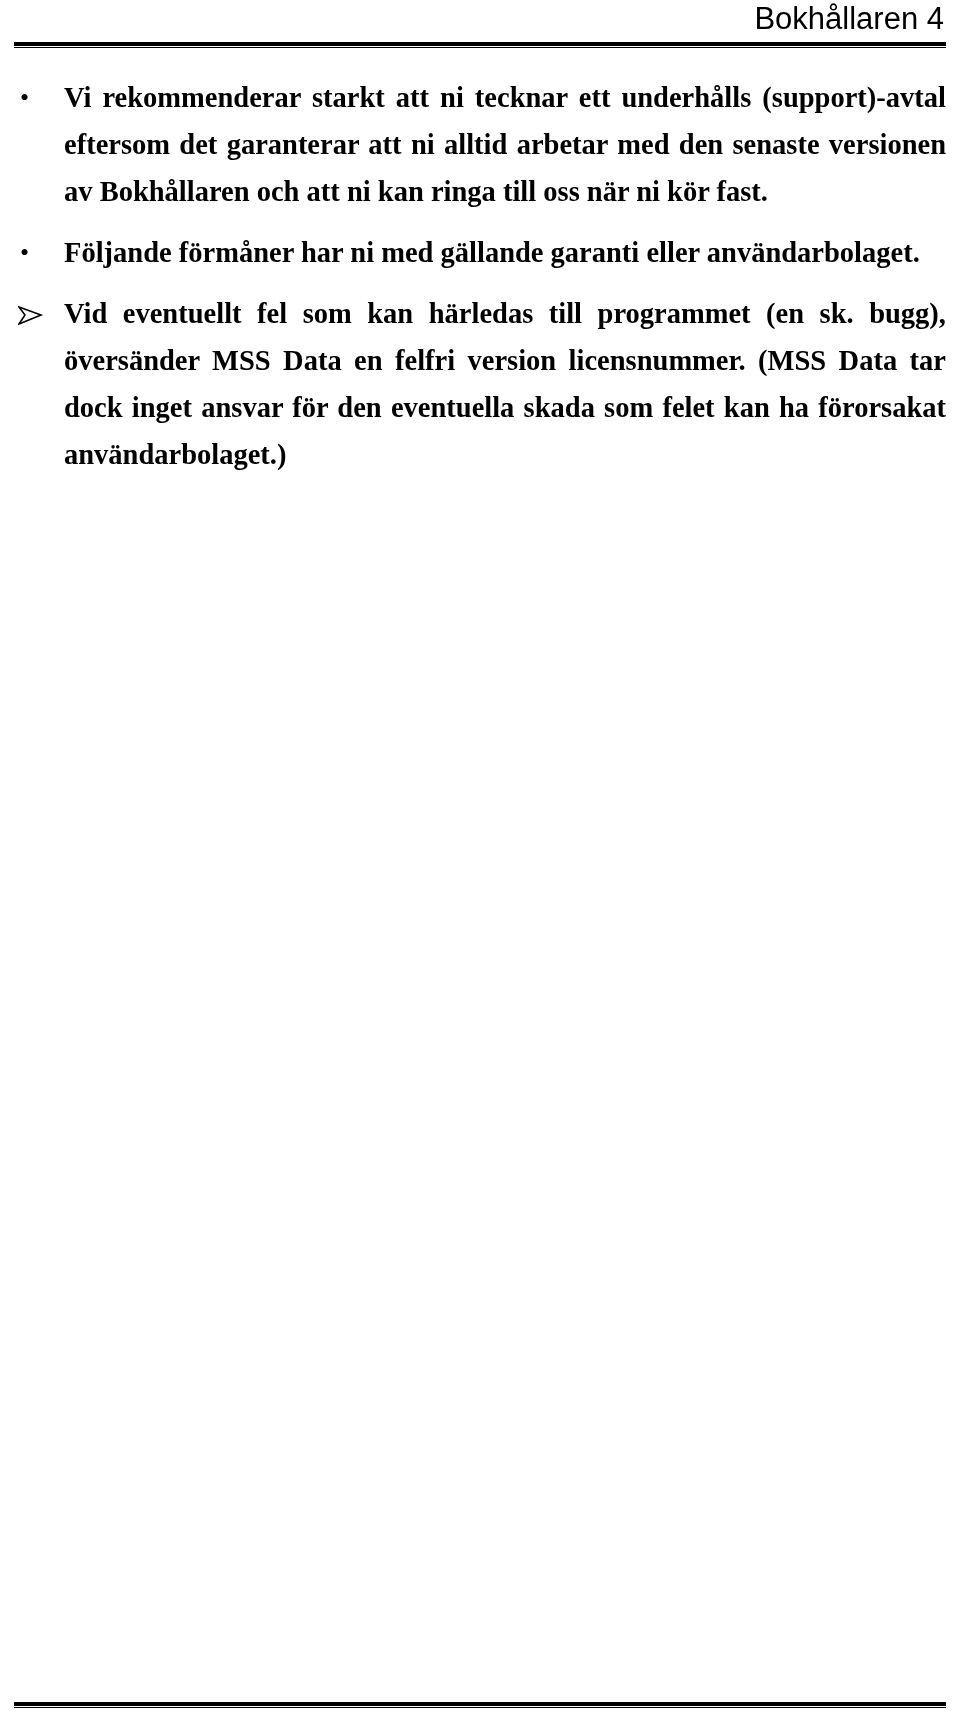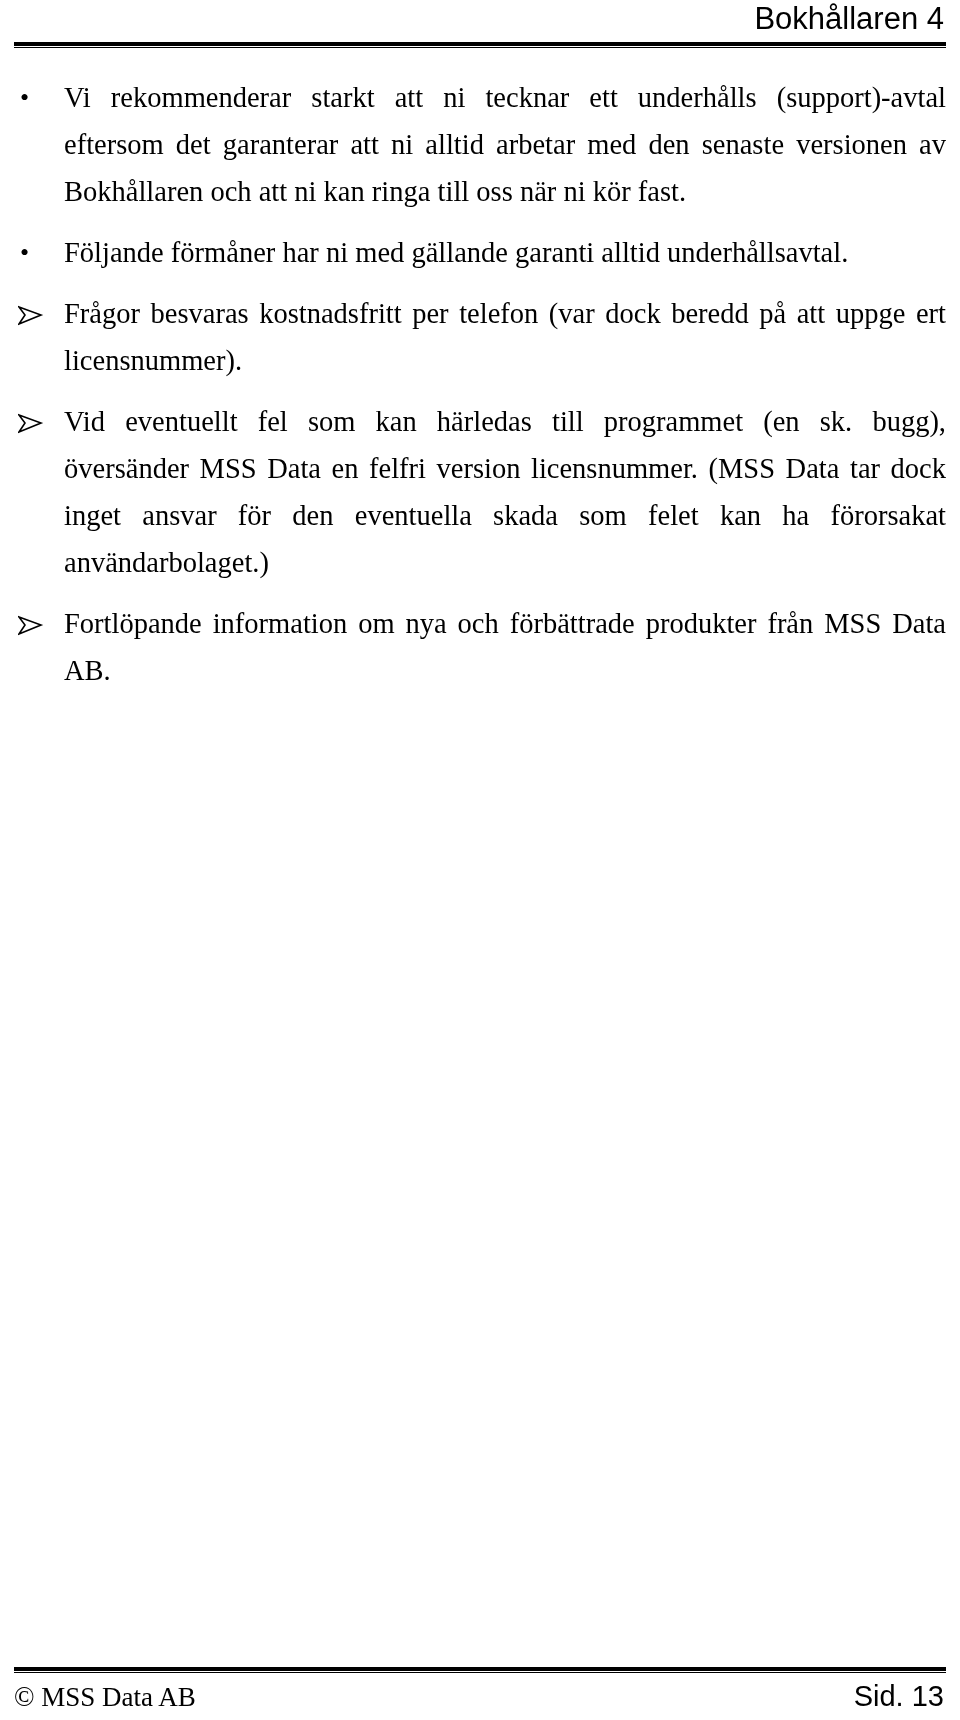--- a/index.html
+++ b/index.html
@@ -92,20 +92,21 @@
     line-height: 47px;
     text-align: justify;
     text-justify: inter-word;
     color: #000;
   }
 
   
   .hang {
     padding-left: 50px;
     text-indent: 0;
+    font-weight: bold;
   }
 
   
   .footer {
     position: absolute;
     left: 14px;
     bottom: 6px;
     width: 932px;
   }
   .footer-rule {
@@ -146,54 +147,34 @@
 
   <div class="content">
 
     <div class="item">
       <div class="marker bullet">•</div>
       <div class="item-body hang">Vi rekommenderar starkt att ni tecknar ett underhålls (support)-avtal eftersom det garanterar att ni alltid arbetar med den senaste versionen av Bokhållaren och att ni kan ringa till oss när ni kör fast.</div>
     </div>
 
     <div class="item">
       <div class="marker bullet">•</div>
-      <div class="item-body hang">Följande förmåner har ni med gällande garanti alltid underhållsavtal.</div>
+      <div class="item-body hang">Följande förmåner har ni med gällande garanti eller användarbolaget.</div>
     </div>
 
 
-    <div class="item">
-      <div class="marker arrow">
-        <svg width="26" height="22" viewBox="0 0 26 22" aria-hidden="true">
-          <path d="M1 3 L23 11 L1 20 L7 11 Z" fill="#ffffff" stroke="#000000" stroke-width="1.6" stroke-linejoin="miter"></path>
-        </svg>
-      </div>
-      <div class="item-body hang">Frågor besvaras kostnadsfritt per telefon (var dock beredd på att uppge ert licensnummer).</div>
-    </div>
 
     <div class="item">
       <div class="marker arrow">
         <svg width="26" height="22" viewBox="0 0 26 22" aria-hidden="true">
           <path d="M1 3 L23 11 L1 20 L7 11 Z" fill="#ffffff" stroke="#000000" stroke-width="1.6" stroke-linejoin="miter"></path>
         </svg>
       </div>
       <div class="item-body hang">Vid eventuellt fel som kan härledas till programmet (en sk. bugg), översänder MSS Data en felfri version licensnummer. (MSS Data tar dock inget ansvar för den eventuella skada som felet kan ha förorsakat användarbolaget.)</div>
     </div>
 
-    <div class="item">
-      <div class="marker arrow">
-        <svg width="26" height="22" viewBox="0 0 26 22" aria-hidden="true">
-          <path d="M1 3 L23 11 L1 20 L7 11 Z" fill="#ffffff" stroke="#000000" stroke-width="1.6" stroke-linejoin="miter"></path>
-        </svg>
-      </div>
-      <div class="item-body hang">Fortlöpande information om nya och förbättrade produkter från MSS Data AB.</div>
-    </div>
 
   </div>
 
   <div class="footer">
     <div class="footer-rule"></div>
-    <div class="footer-row">
-      <div class="footer-left">© MSS Data AB</div>
-      <div class="footer-right">Sid. 13</div>
-    </div>
   </div>
 
 </div>
 
 </body></html>

